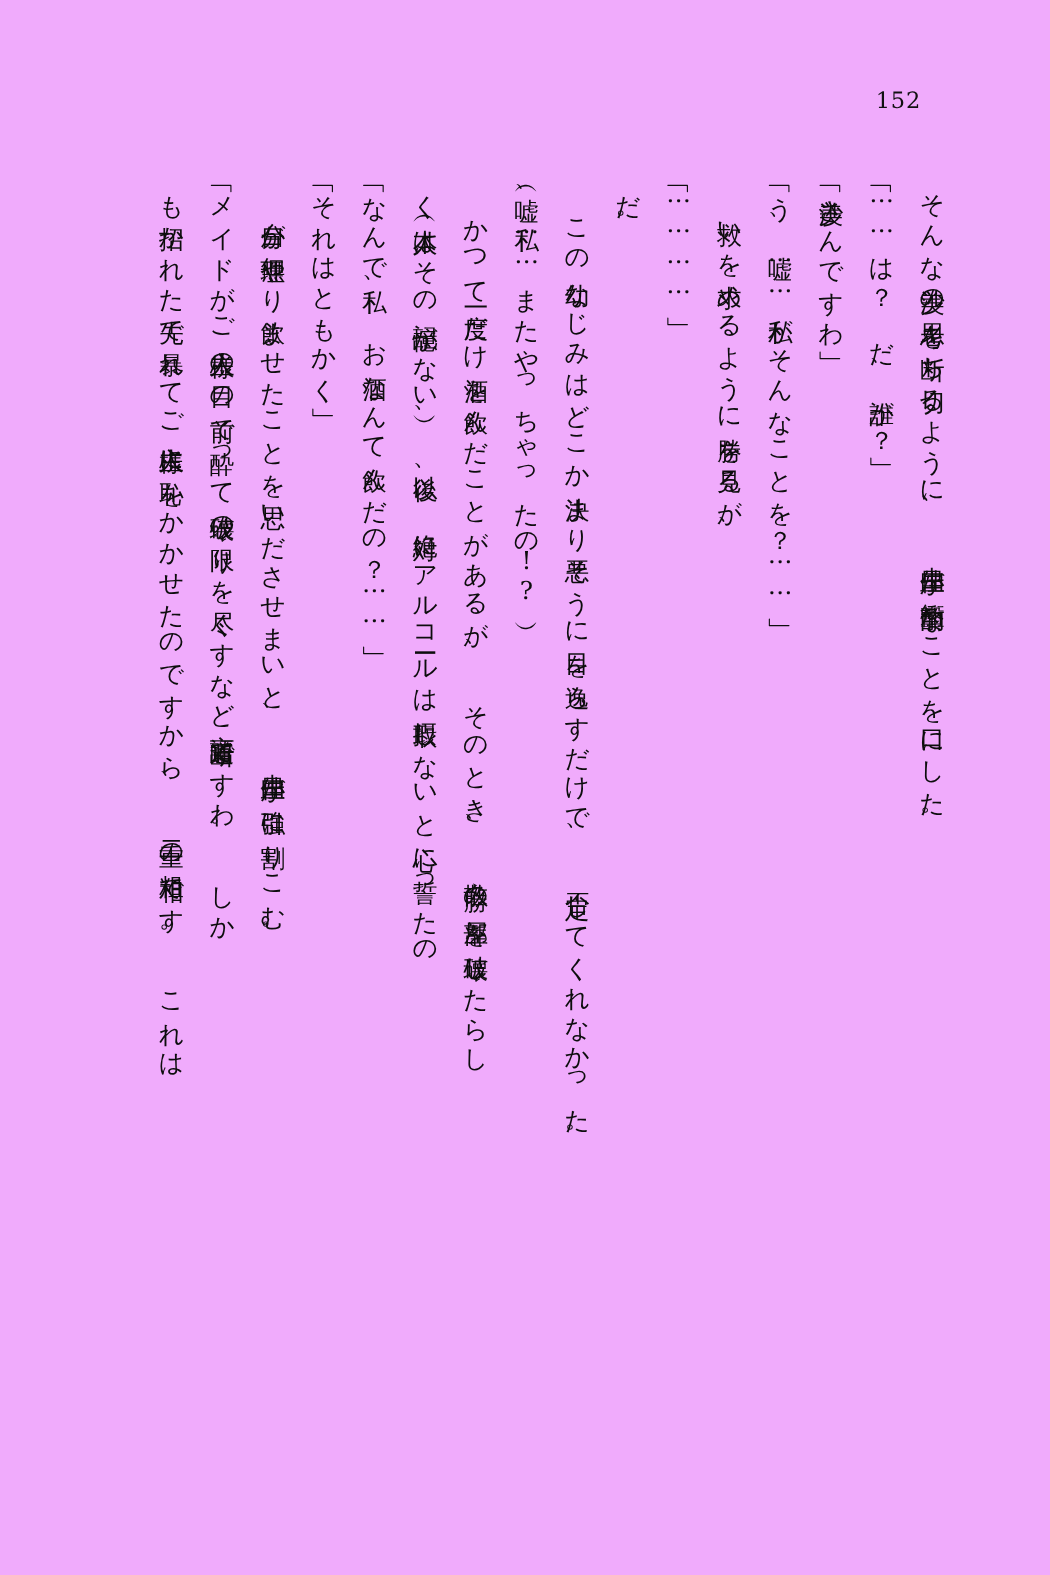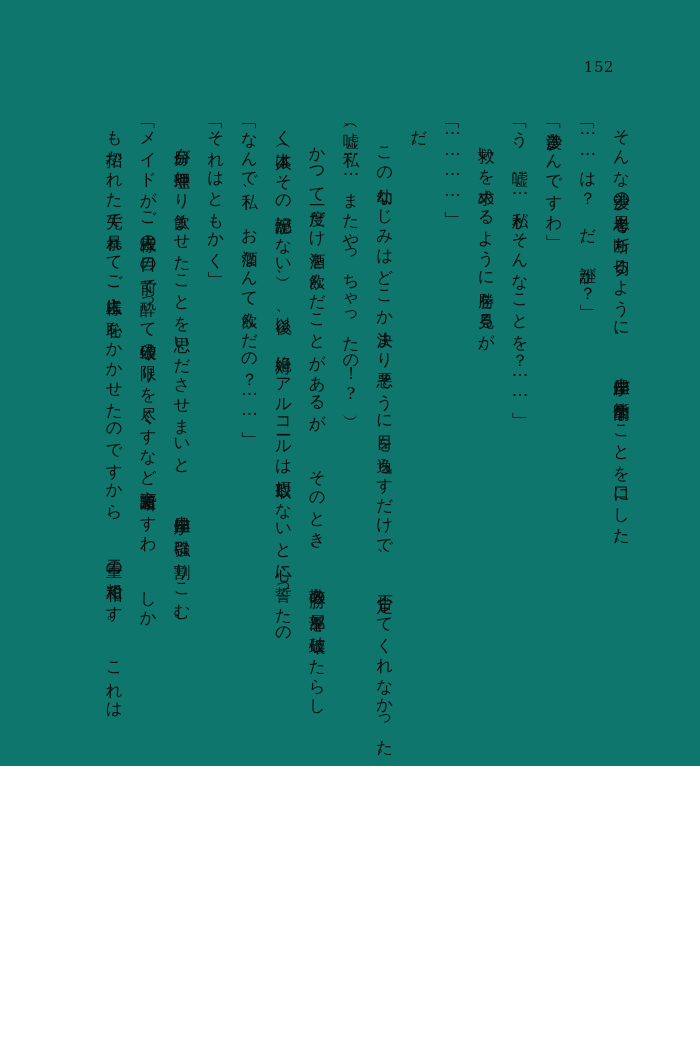--- a/index.html
+++ b/index.html
@@ -10,23 +10,23 @@
   body {
     width: 700px;
     height: 1050px;
     font-family: "DejaVu Serif", "Liberation Serif", serif;
     color: #0d0d0d;
     overflow: hidden;
   }
   .page {
     position: relative;
     width: 700px;
-    height: 766px;
+    height: 1050px;
     box-sizing: border-box;
-    background: #0f766e;
+    background: #f0abfc;
   }
   .page-number {
     position: absolute;
     top: 58px;
     right: 86px;
     font-size: 15px;
     letter-spacing: 0.5px;
     font-family: "DejaVu Serif", "Liberation Serif", serif;
     color: #111;
   }

